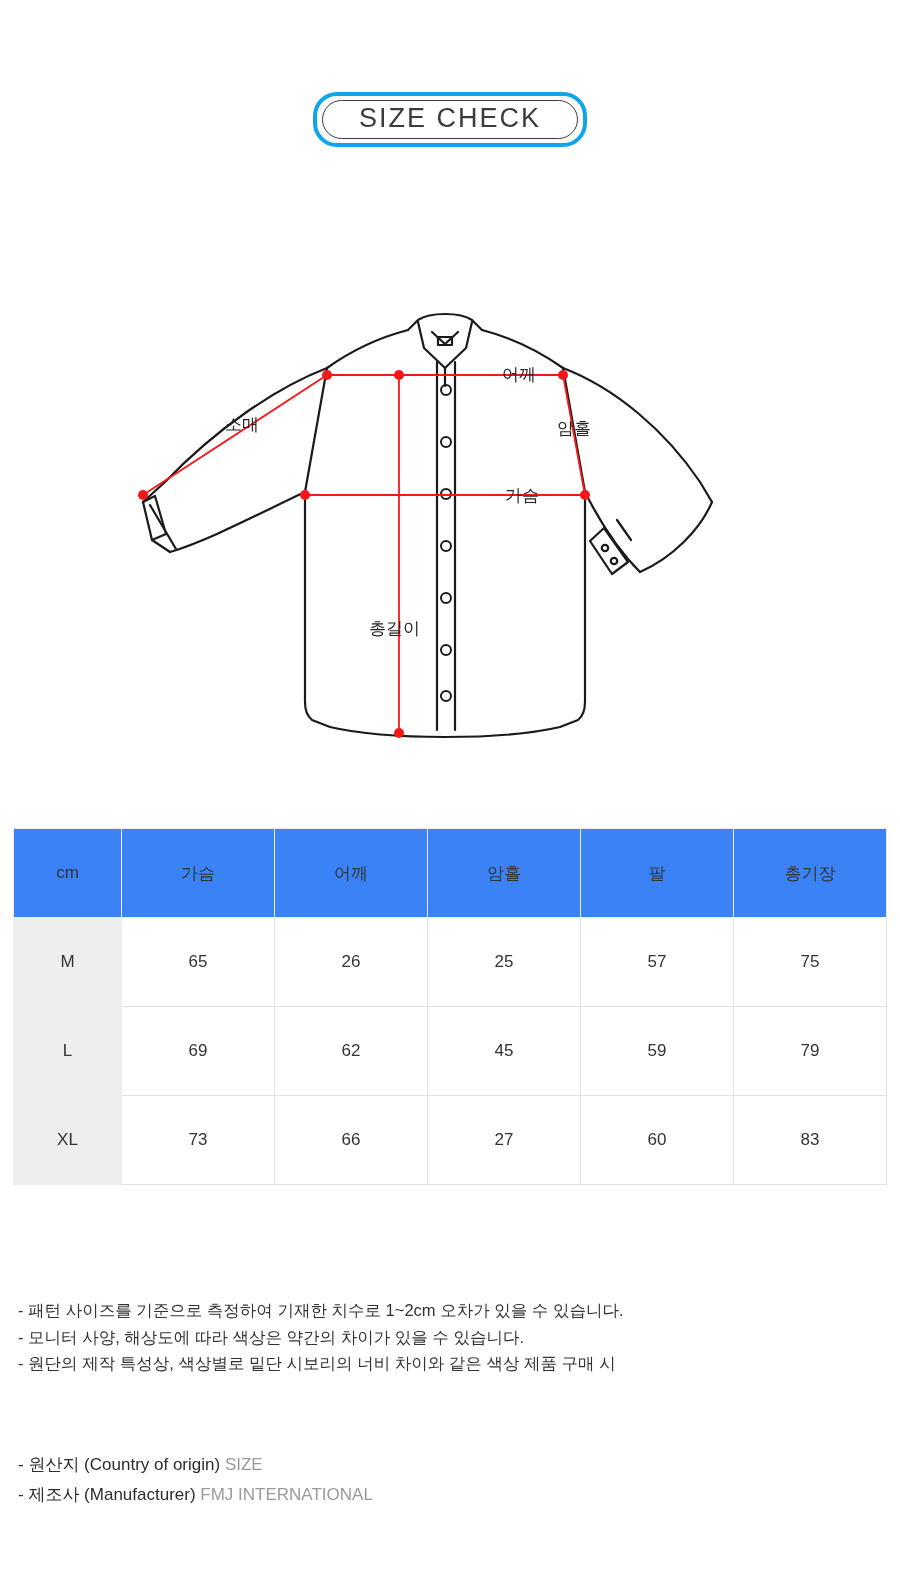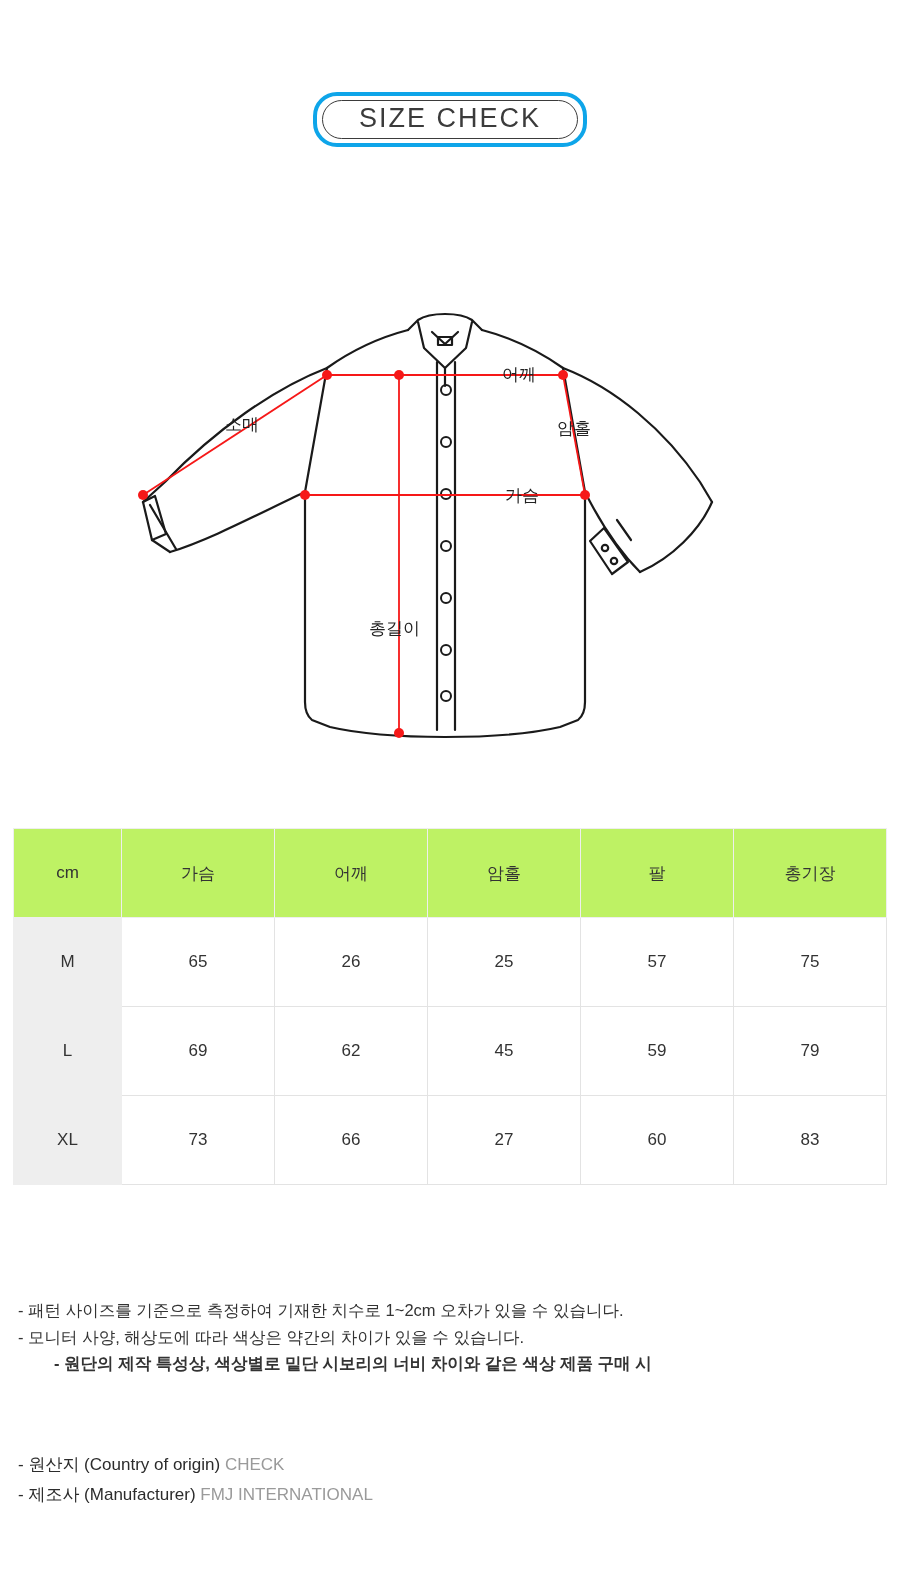--- a/index.html
+++ b/index.html
@@ -76,21 +76,21 @@
   table.size-table td {
     border: 1px solid #e3e3e3;
     text-align: center;
     font-size: 17px;
     color: #333;
     font-weight: 400;
     height: 86px;
     vertical-align: middle;
   }
   table.size-table thead th {
-    background: #bef264;
+    background: #3b82f6;
     border: 1px solid #eeeeee;
     font-size: 17px;
     color: #333;
   }
   table.size-table tbody th {
     background: #eeeeee;
     border: 1px solid #eeeeee;
   }
   table.size-table col.first { width: 108px; }
 
@@ -101,22 +101,21 @@
     left: 18px;
     width: 864px;
   }
   .note-line {
     font-size: 16.5px;
     color: #333;
     line-height: 1.62;
     white-space: nowrap;
   }
   .note-line.bold {
-    font-weight: bold;
-    margin-left: 36px;
+    font-weight: normal;
   }
   .note-indent {
     padding-left: 14px;
   }
   .origin-block {
     position: absolute;
     top: 1450px;
     left: 18px;
   }
   .origin-line {
@@ -268,19 +267,19 @@
 
 <div class="notes">
   <div class="note-line">- 패턴 사이즈를 기준으로 측정하여 기재한 치수로 1~2cm 오차가 있을 수 있습니다.</div>
   <div class="note-line">- 모니터 사양, 해상도에 따라 색상은 약간의 차이가 있을 수 있습니다.</div>
   <div class="note-line bold">- 원단의 제작 특성상, 색상별로 밑단 시보리의 너비 차이와 같은 색상 제품 구매 시</div>
 </div>
 
 <div class="origin-block">
   <div class="origin-line">
     <span>- 원산지 (Country of origin)</span>
-    <span class="origin-value">CHECK</span>
+    <span class="origin-value">SIZE</span>
   </div>
   <div class="origin-line">
     <span>- 제조사 (Manufacturer)</span>
     <span class="origin-value">FMJ INTERNATIONAL</span>
   </div>
 </div>
 
 </body></html>

